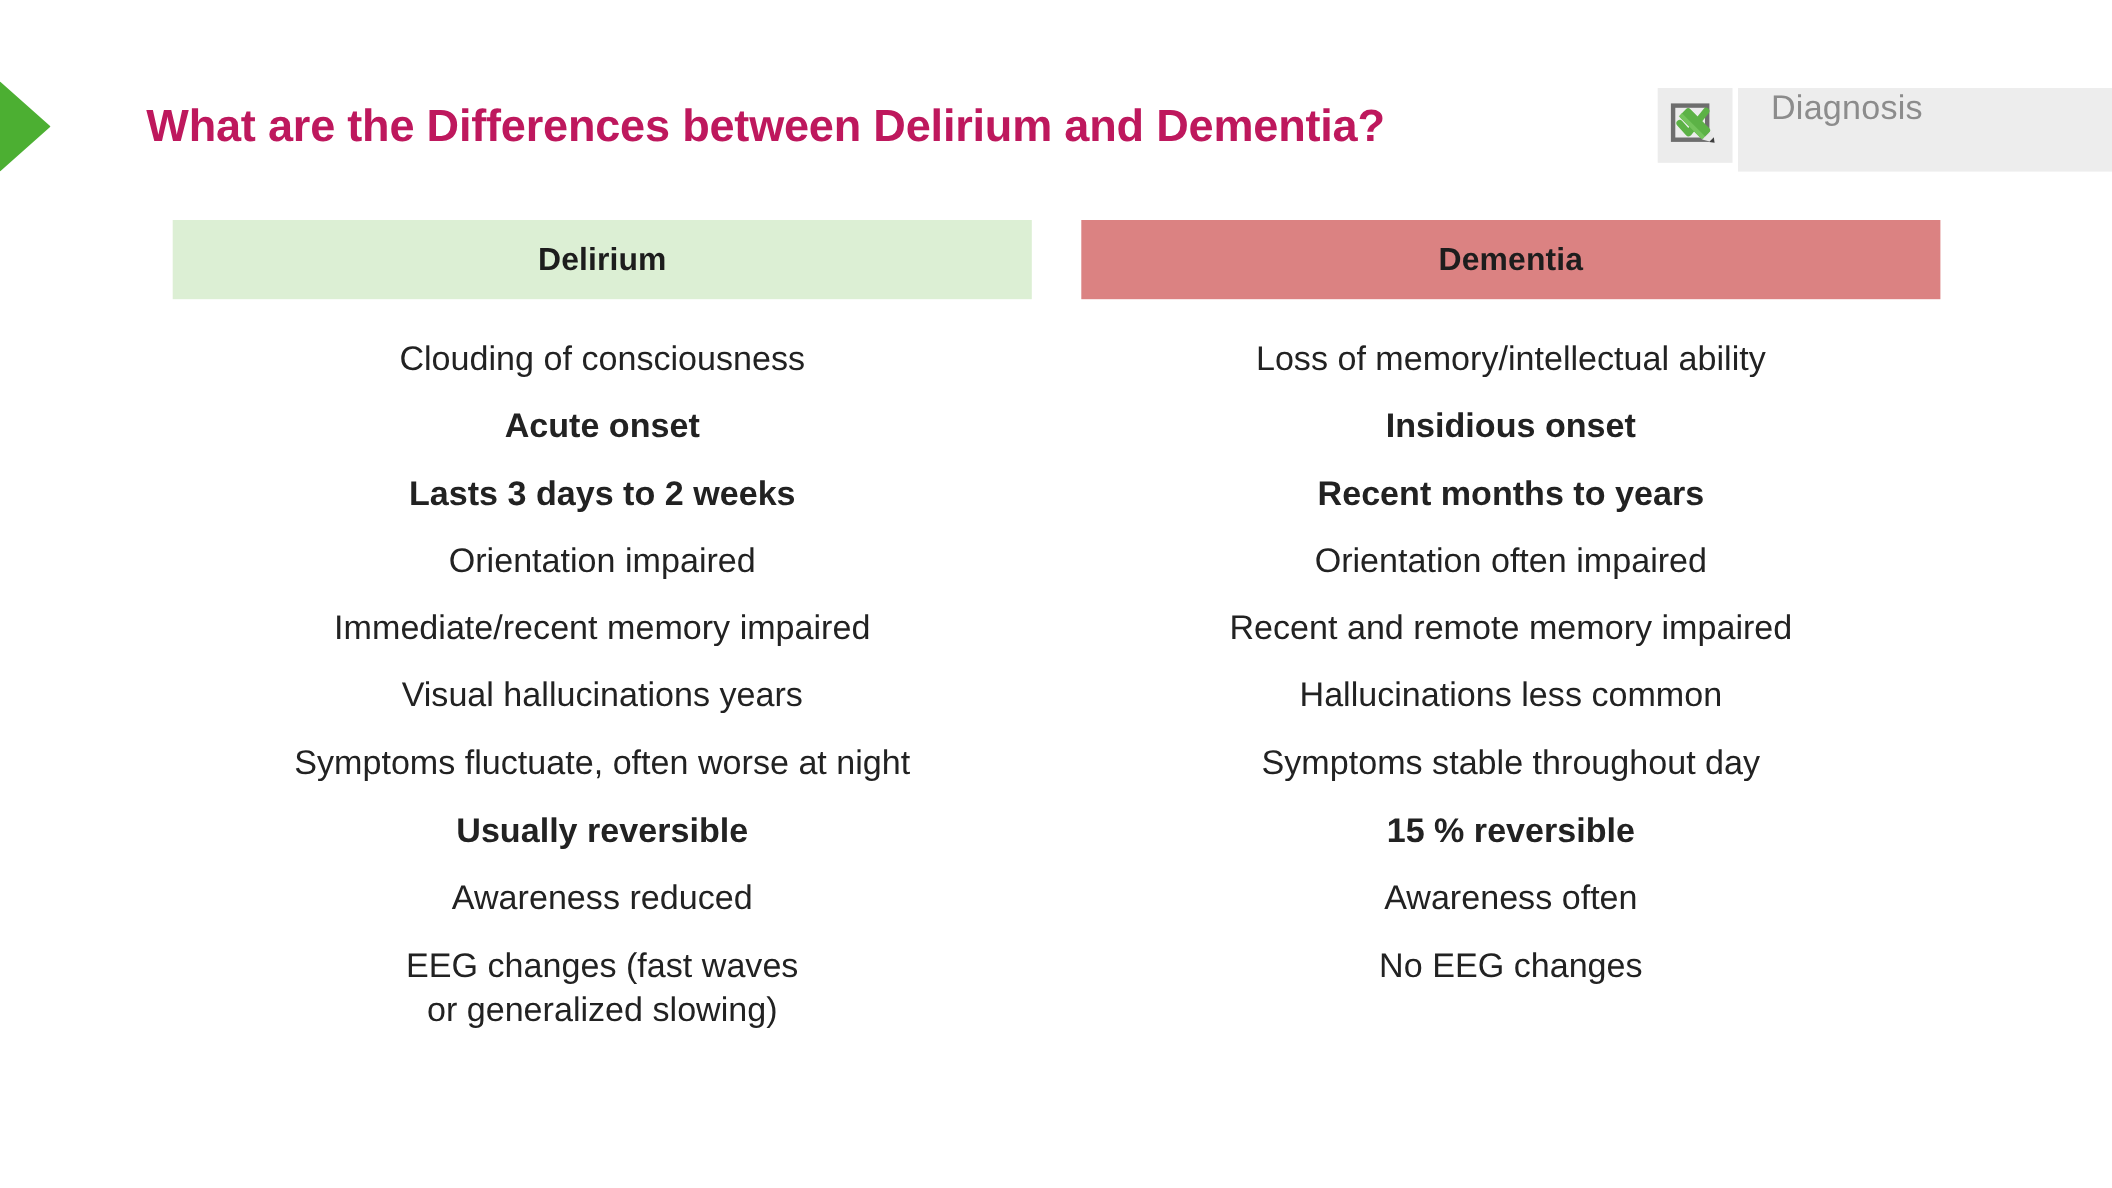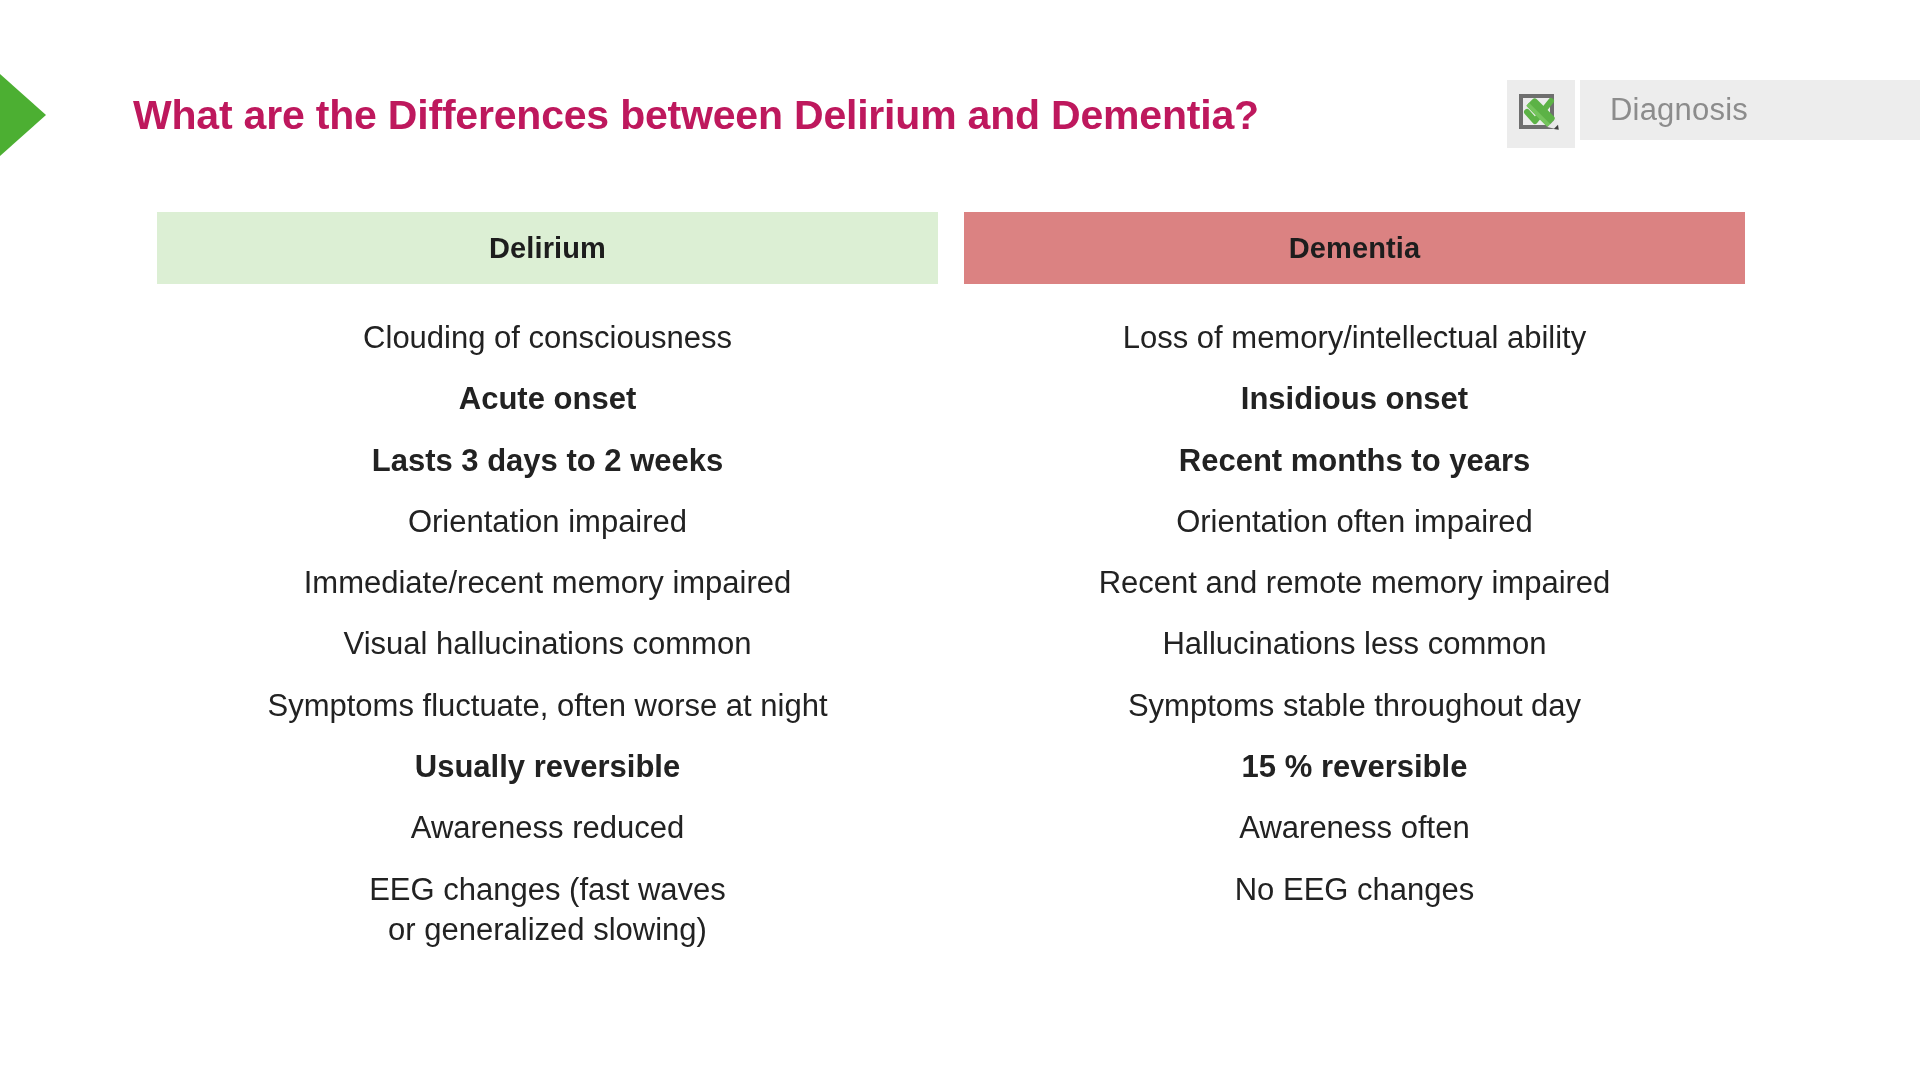--- a/index.html
+++ b/index.html
@@ -67,45 +67,43 @@
     width: 68px;
     height: 68px;
     background: #ececec;
     display: flex;
     align-items: center;
     justify-content: center;
     flex: 0 0 auto;
   }
   .chip-icon-box svg { display: block; }
   .chip-label-box {
-    height: 60px;
+    height: 76px;
     min-width: 340px;
     background: #ededed;
     display: flex;
-    align-items: center;
     padding-left: 30px;
     margin-left: 5px;
     box-sizing: border-box;
   }
   .chip-label {
     font-size: 31px;
     color: #8c8c8c;
     letter-spacing: 0.2px;
     white-space: nowrap;
   }
 
   
   .compare {
     position: absolute;
     left: 157px;
     top: 200px;
     width: 1607px;
     display: flex;
-    gap: 26px;
-    margin-top: 12px;
+    gap: 45px;
   }
   .column {
     width: 781px;
     flex: 0 0 781px;
   }
   .col-header {
     height: 72px;
     display: flex;
     align-items: center;
     justify-content: center;
@@ -171,21 +169,21 @@
   <div class="compare">
 
     <div class="column">
       <div class="col-header delirium">Delirium</div>
       <div class="rows">
         <div class="row">Clouding of consciousness</div>
         <div class="row bold">Acute onset</div>
         <div class="row bold">Lasts 3 days to 2 weeks</div>
         <div class="row">Orientation impaired</div>
         <div class="row">Immediate/recent memory impaired</div>
-        <div class="row">Visual hallucinations common</div>
+        <div class="row">Visual hallucinations years</div>
         <div class="row">Symptoms fluctuate, often worse at night</div>
         <div class="row bold">Usually reversible</div>
         <div class="row">Awareness reduced</div>
         <div class="row">EEG changes (fast waves
 or generalized slowing)</div>
       </div>
     </div>
 
     <div class="column">
       <div class="col-header dementia">Dementia</div>

